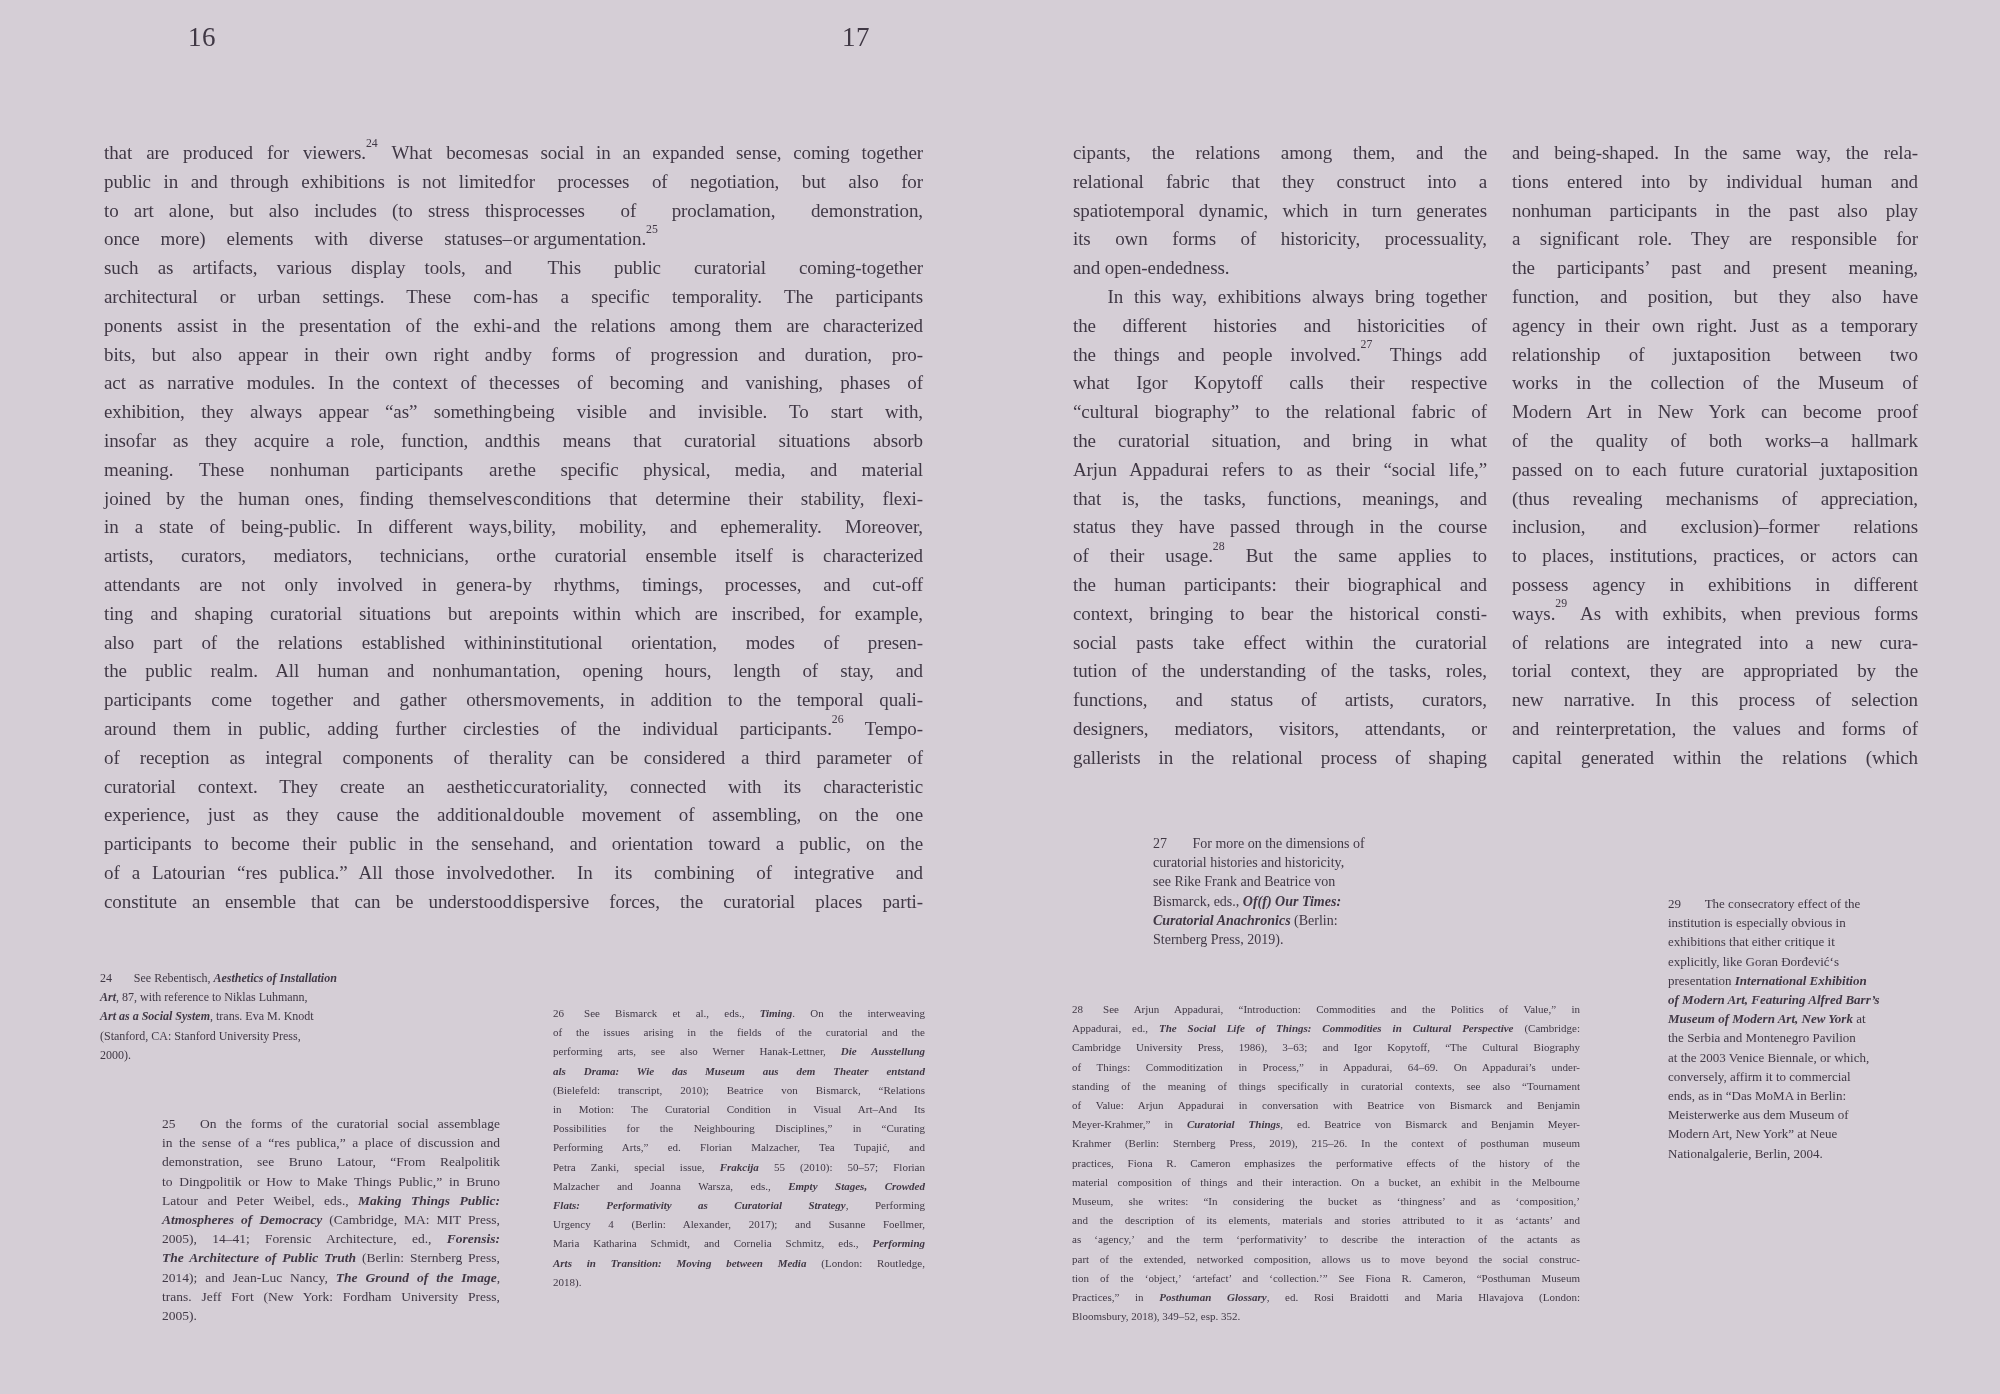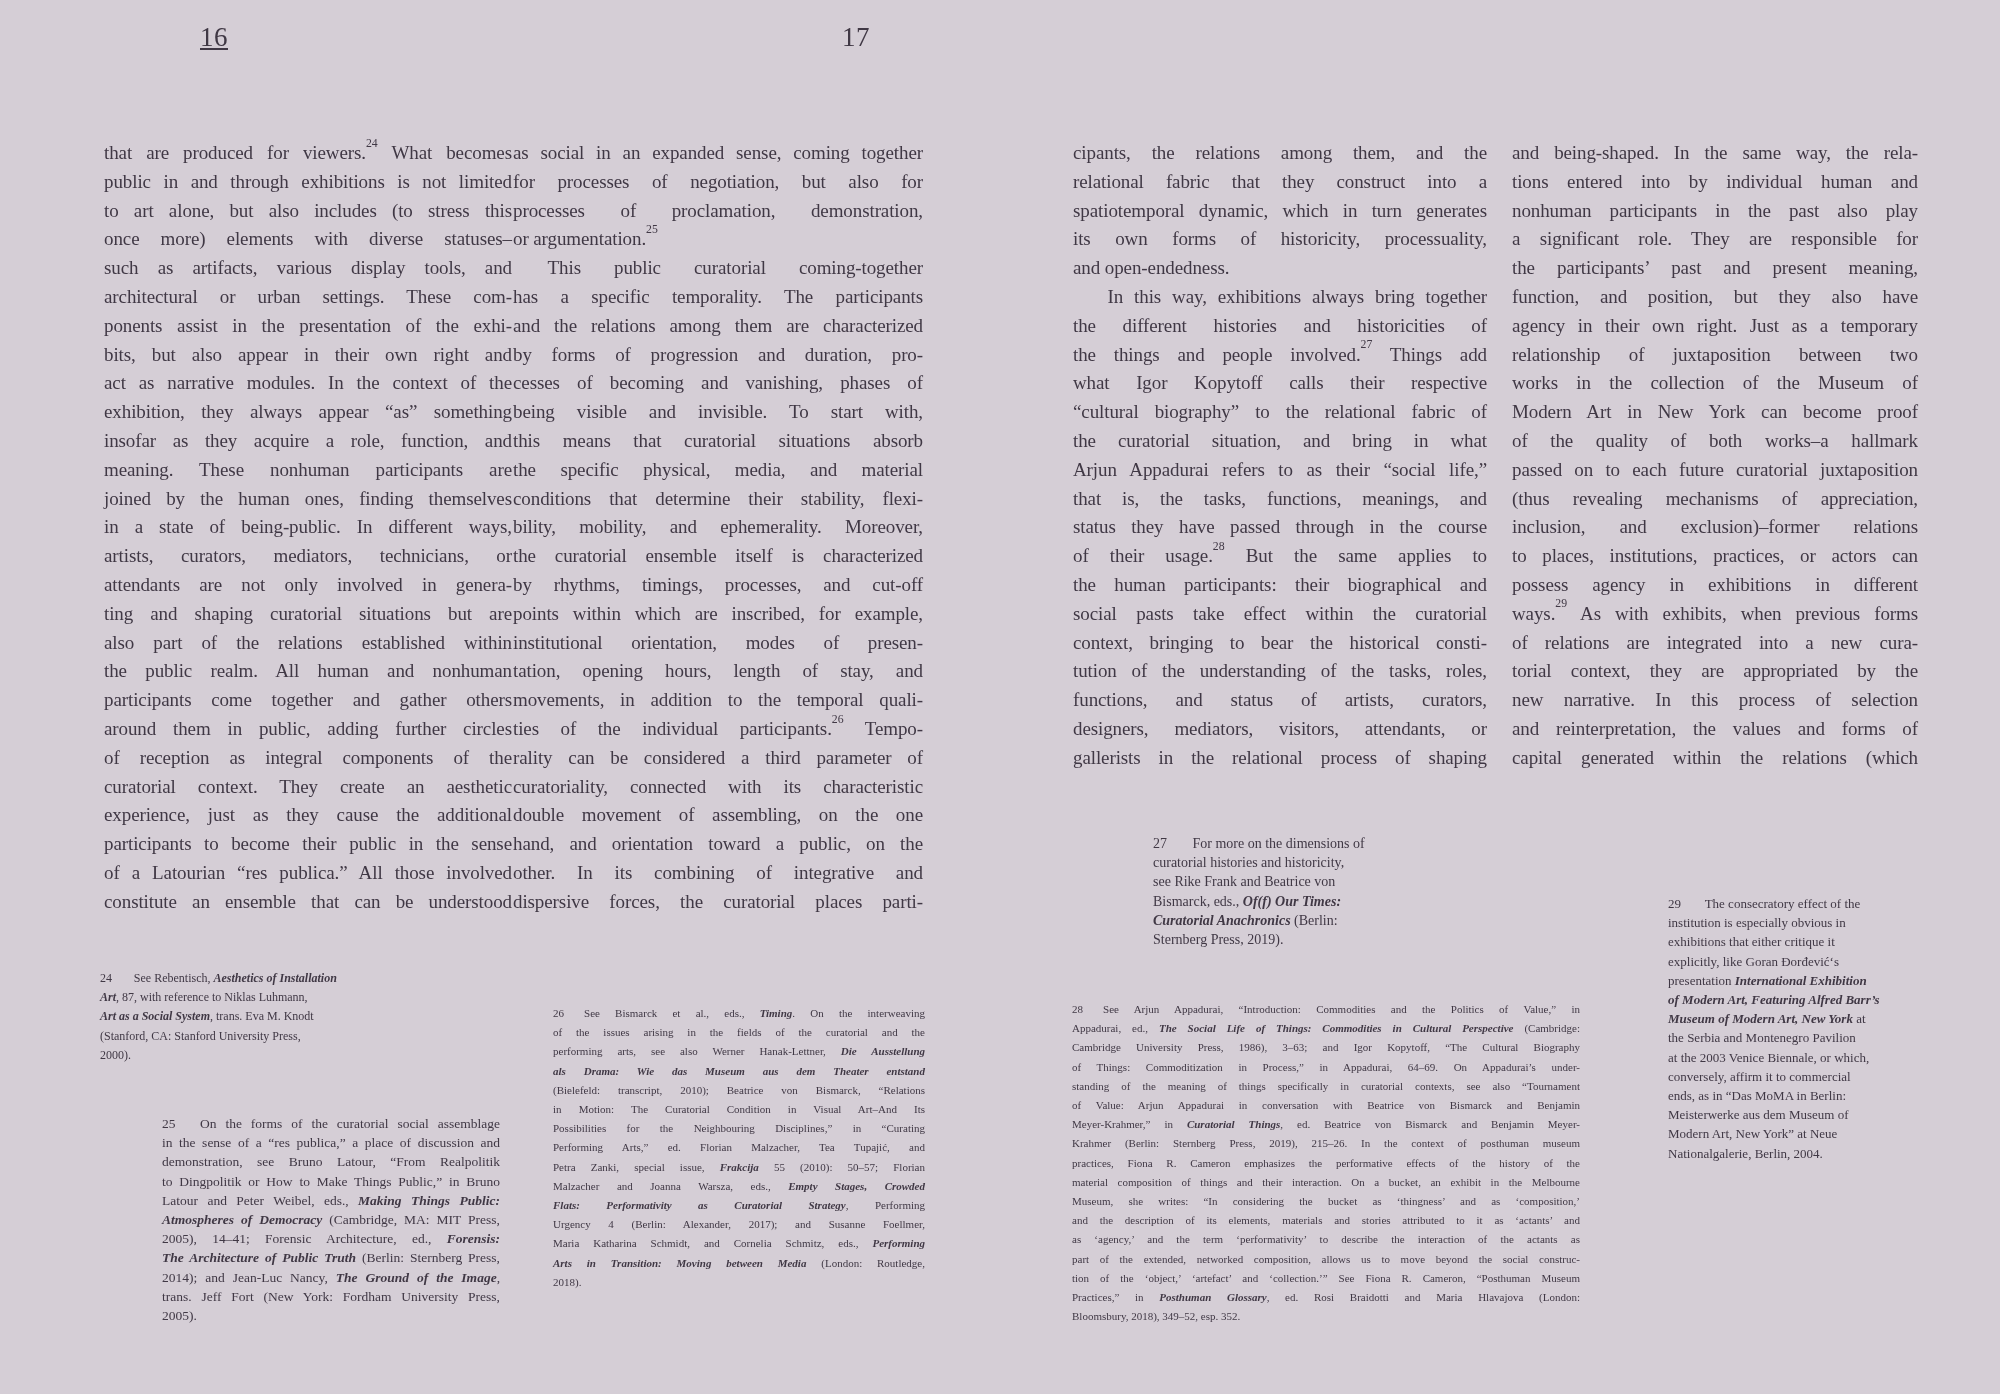--- a/index.html
+++ b/index.html
@@ -9,21 +9,21 @@
     font-family:"Liberation Serif","DejaVu Serif",serif;
     color:#403845;
     position:relative;
     overflow:hidden;
   }
   .sheet{position:absolute;inset:0;}
   .pagenum{
     position:absolute;top:22px;
     font-size:27px;line-height:30px;letter-spacing:0.5px;
   }
-  .pagenum.p16{left:200px;text-decoration:underline;}
+  .pagenum.p16{left:188px;}
   .pagenum.p17{left:842px;}
   .col{
     position:absolute;top:139px;
     font-size:19px;line-height:28.8px;
     letter-spacing:-0.1px;
   }
   .col.c1{left:73px;width:408px;margin-left:31px;}
   .col.c2{left:513px;width:410px;}
   .col.c3{left:1073px;width:414px;}
   .col.c4{left:1512px;width:406px;}
@@ -118,22 +118,22 @@
       <div class="line">the different histories and historicities of</div>
       <div class="line">the things and people involved.<sup>27</sup> Things add</div>
       <div class="line">what Igor Kopytoff calls their respective</div>
       <div class="line">“cultural biography” to the relational fabric of</div>
       <div class="line">the curatorial situation, and bring in what</div>
       <div class="line">Arjun Appadurai refers to as their “social life,”</div>
       <div class="line">that is, the tasks, functions, meanings, and</div>
       <div class="line">status they have passed through in the course</div>
       <div class="line">of their usage.<sup>28</sup> But the same applies to</div>
       <div class="line">the human participants: their biographical and</div>
+      <div class="line">context, bringing to bear the historical consti-</div>
       <div class="line">social pasts take effect within the curatorial</div>
-      <div class="line">context, bringing to bear the historical consti-</div>
       <div class="line">tution of the understanding of the tasks, roles,</div>
       <div class="line">functions, and status of artists, curators,</div>
       <div class="line">designers, mediators, visitors, attendants, or</div>
       <div class="line">gallerists in the relational process of shaping</div>
     </div>
   <div class="col c4">
       <div class="line">and being-shaped. In the same way, the rela-</div>
       <div class="line">tions entered into by individual human and</div>
       <div class="line">nonhuman participants in the past also play</div>
       <div class="line">a significant role. They are responsible for</div>

